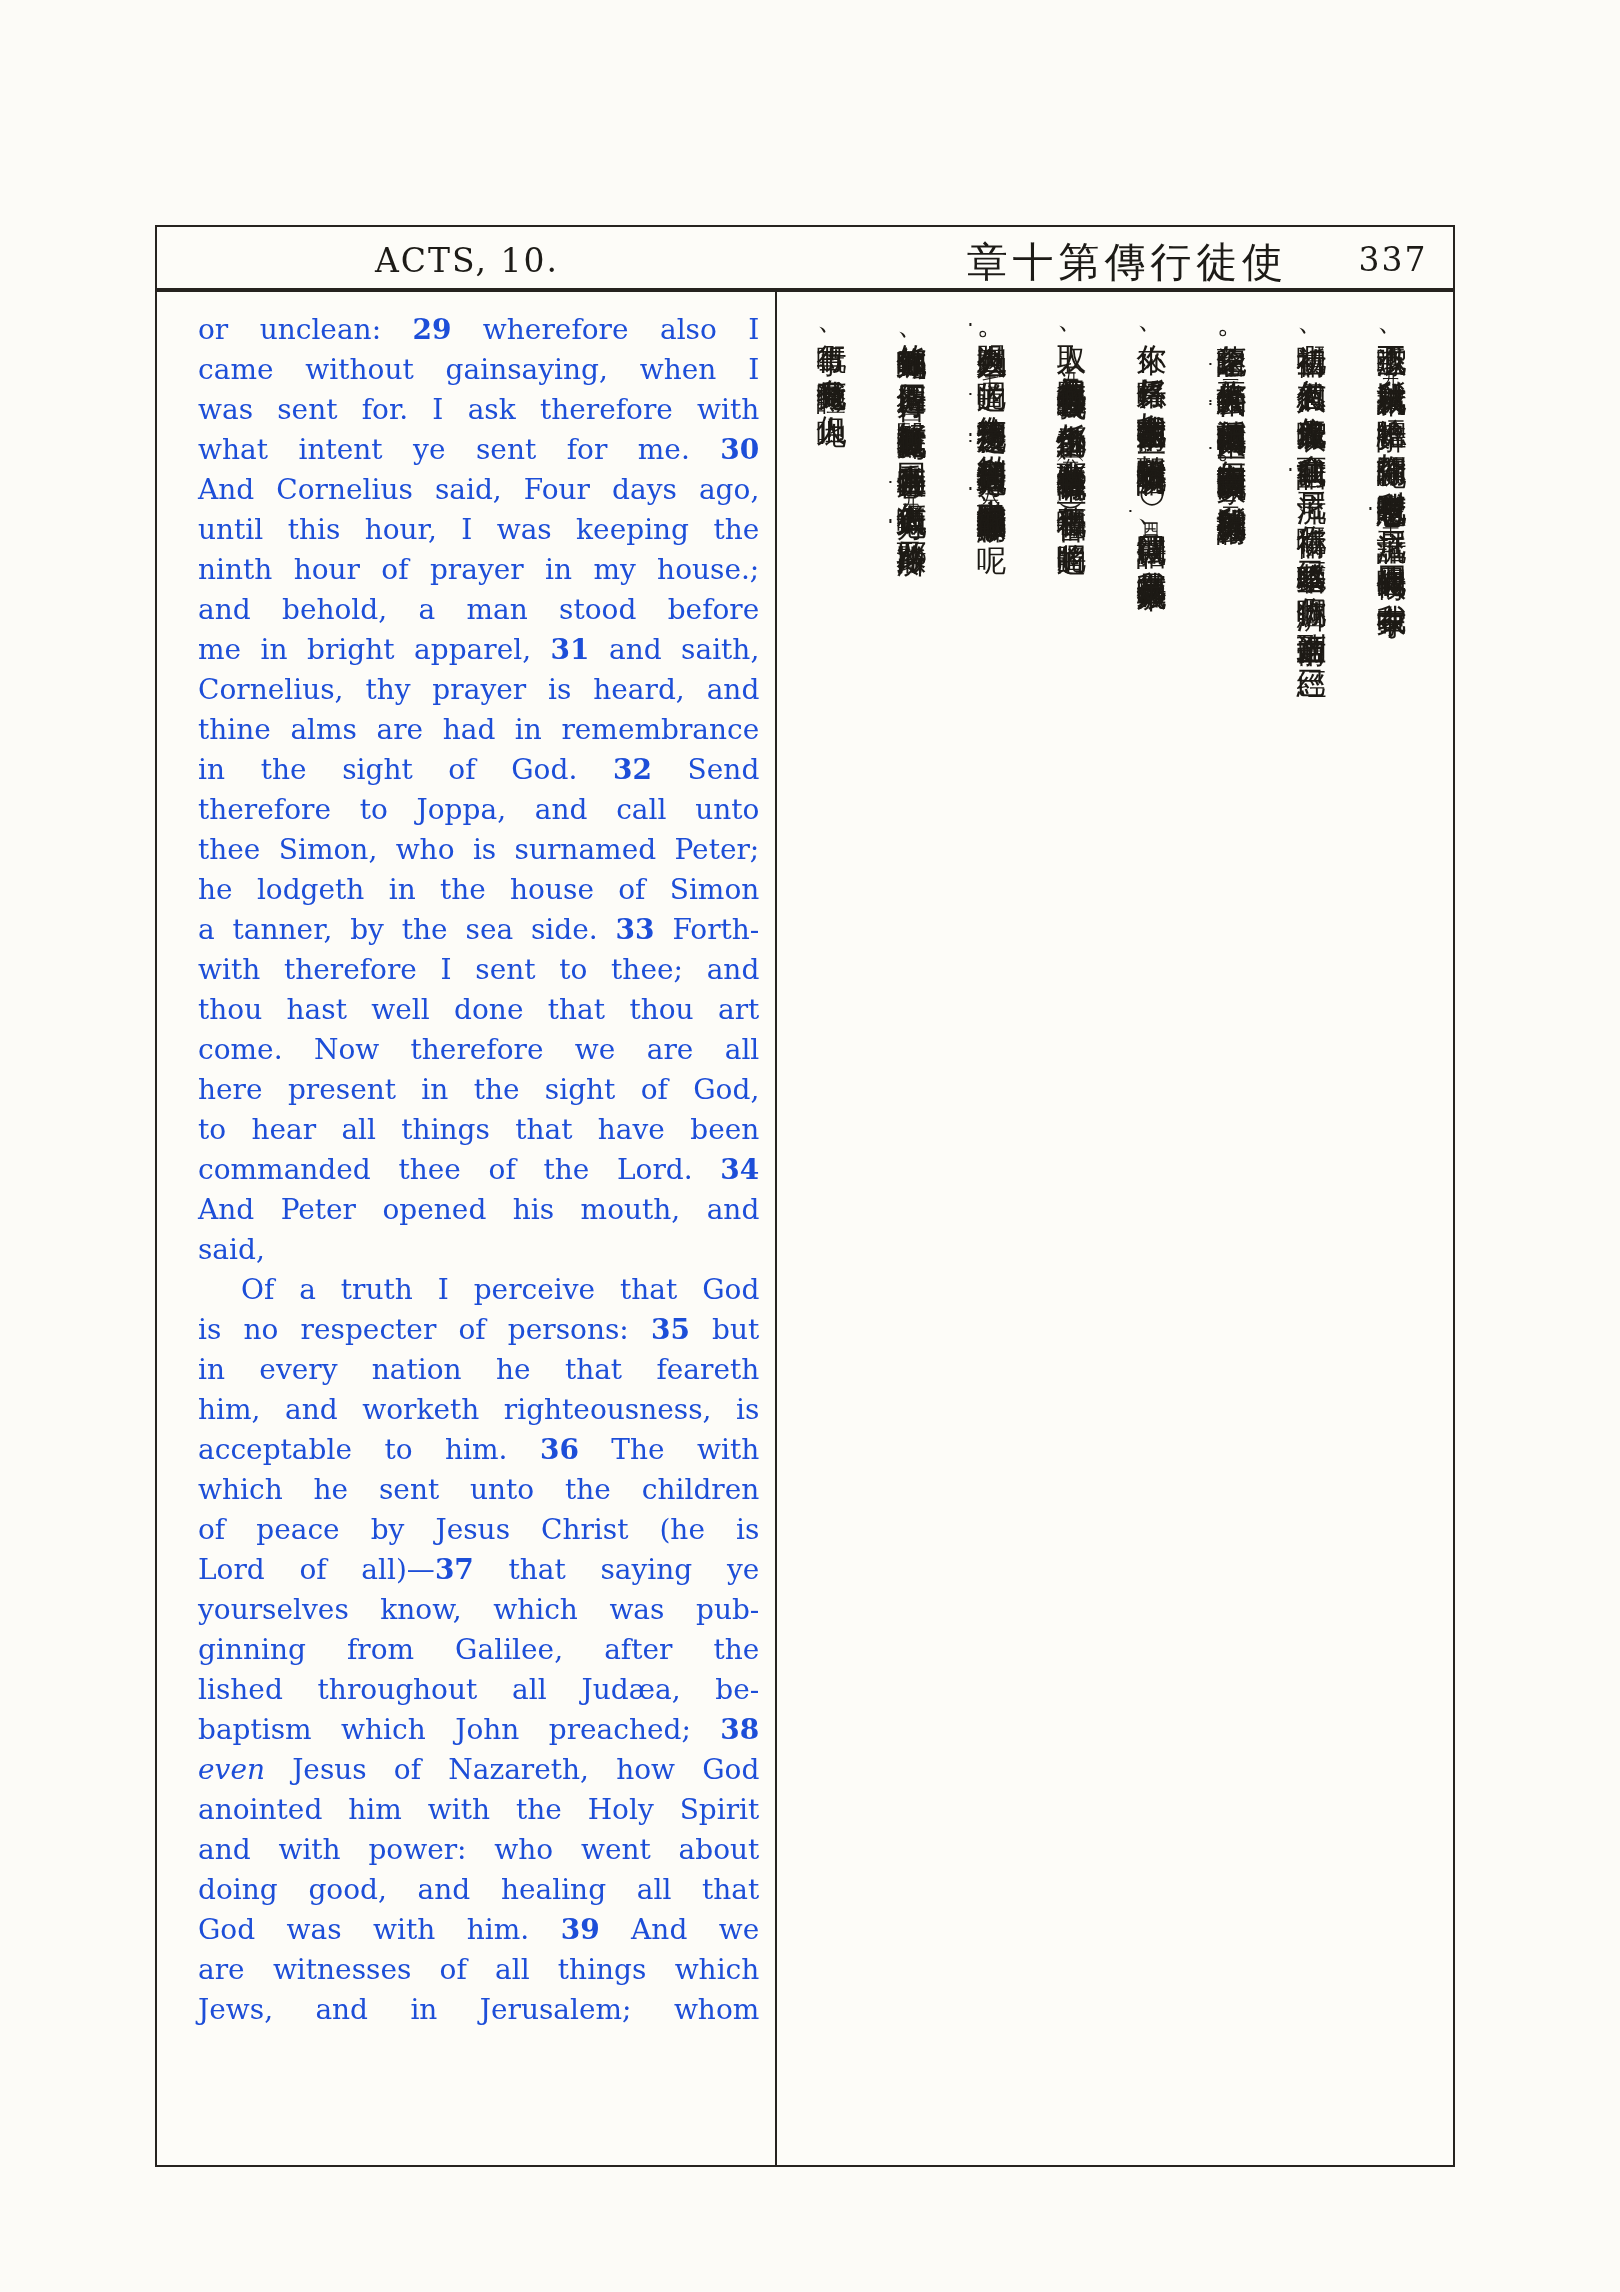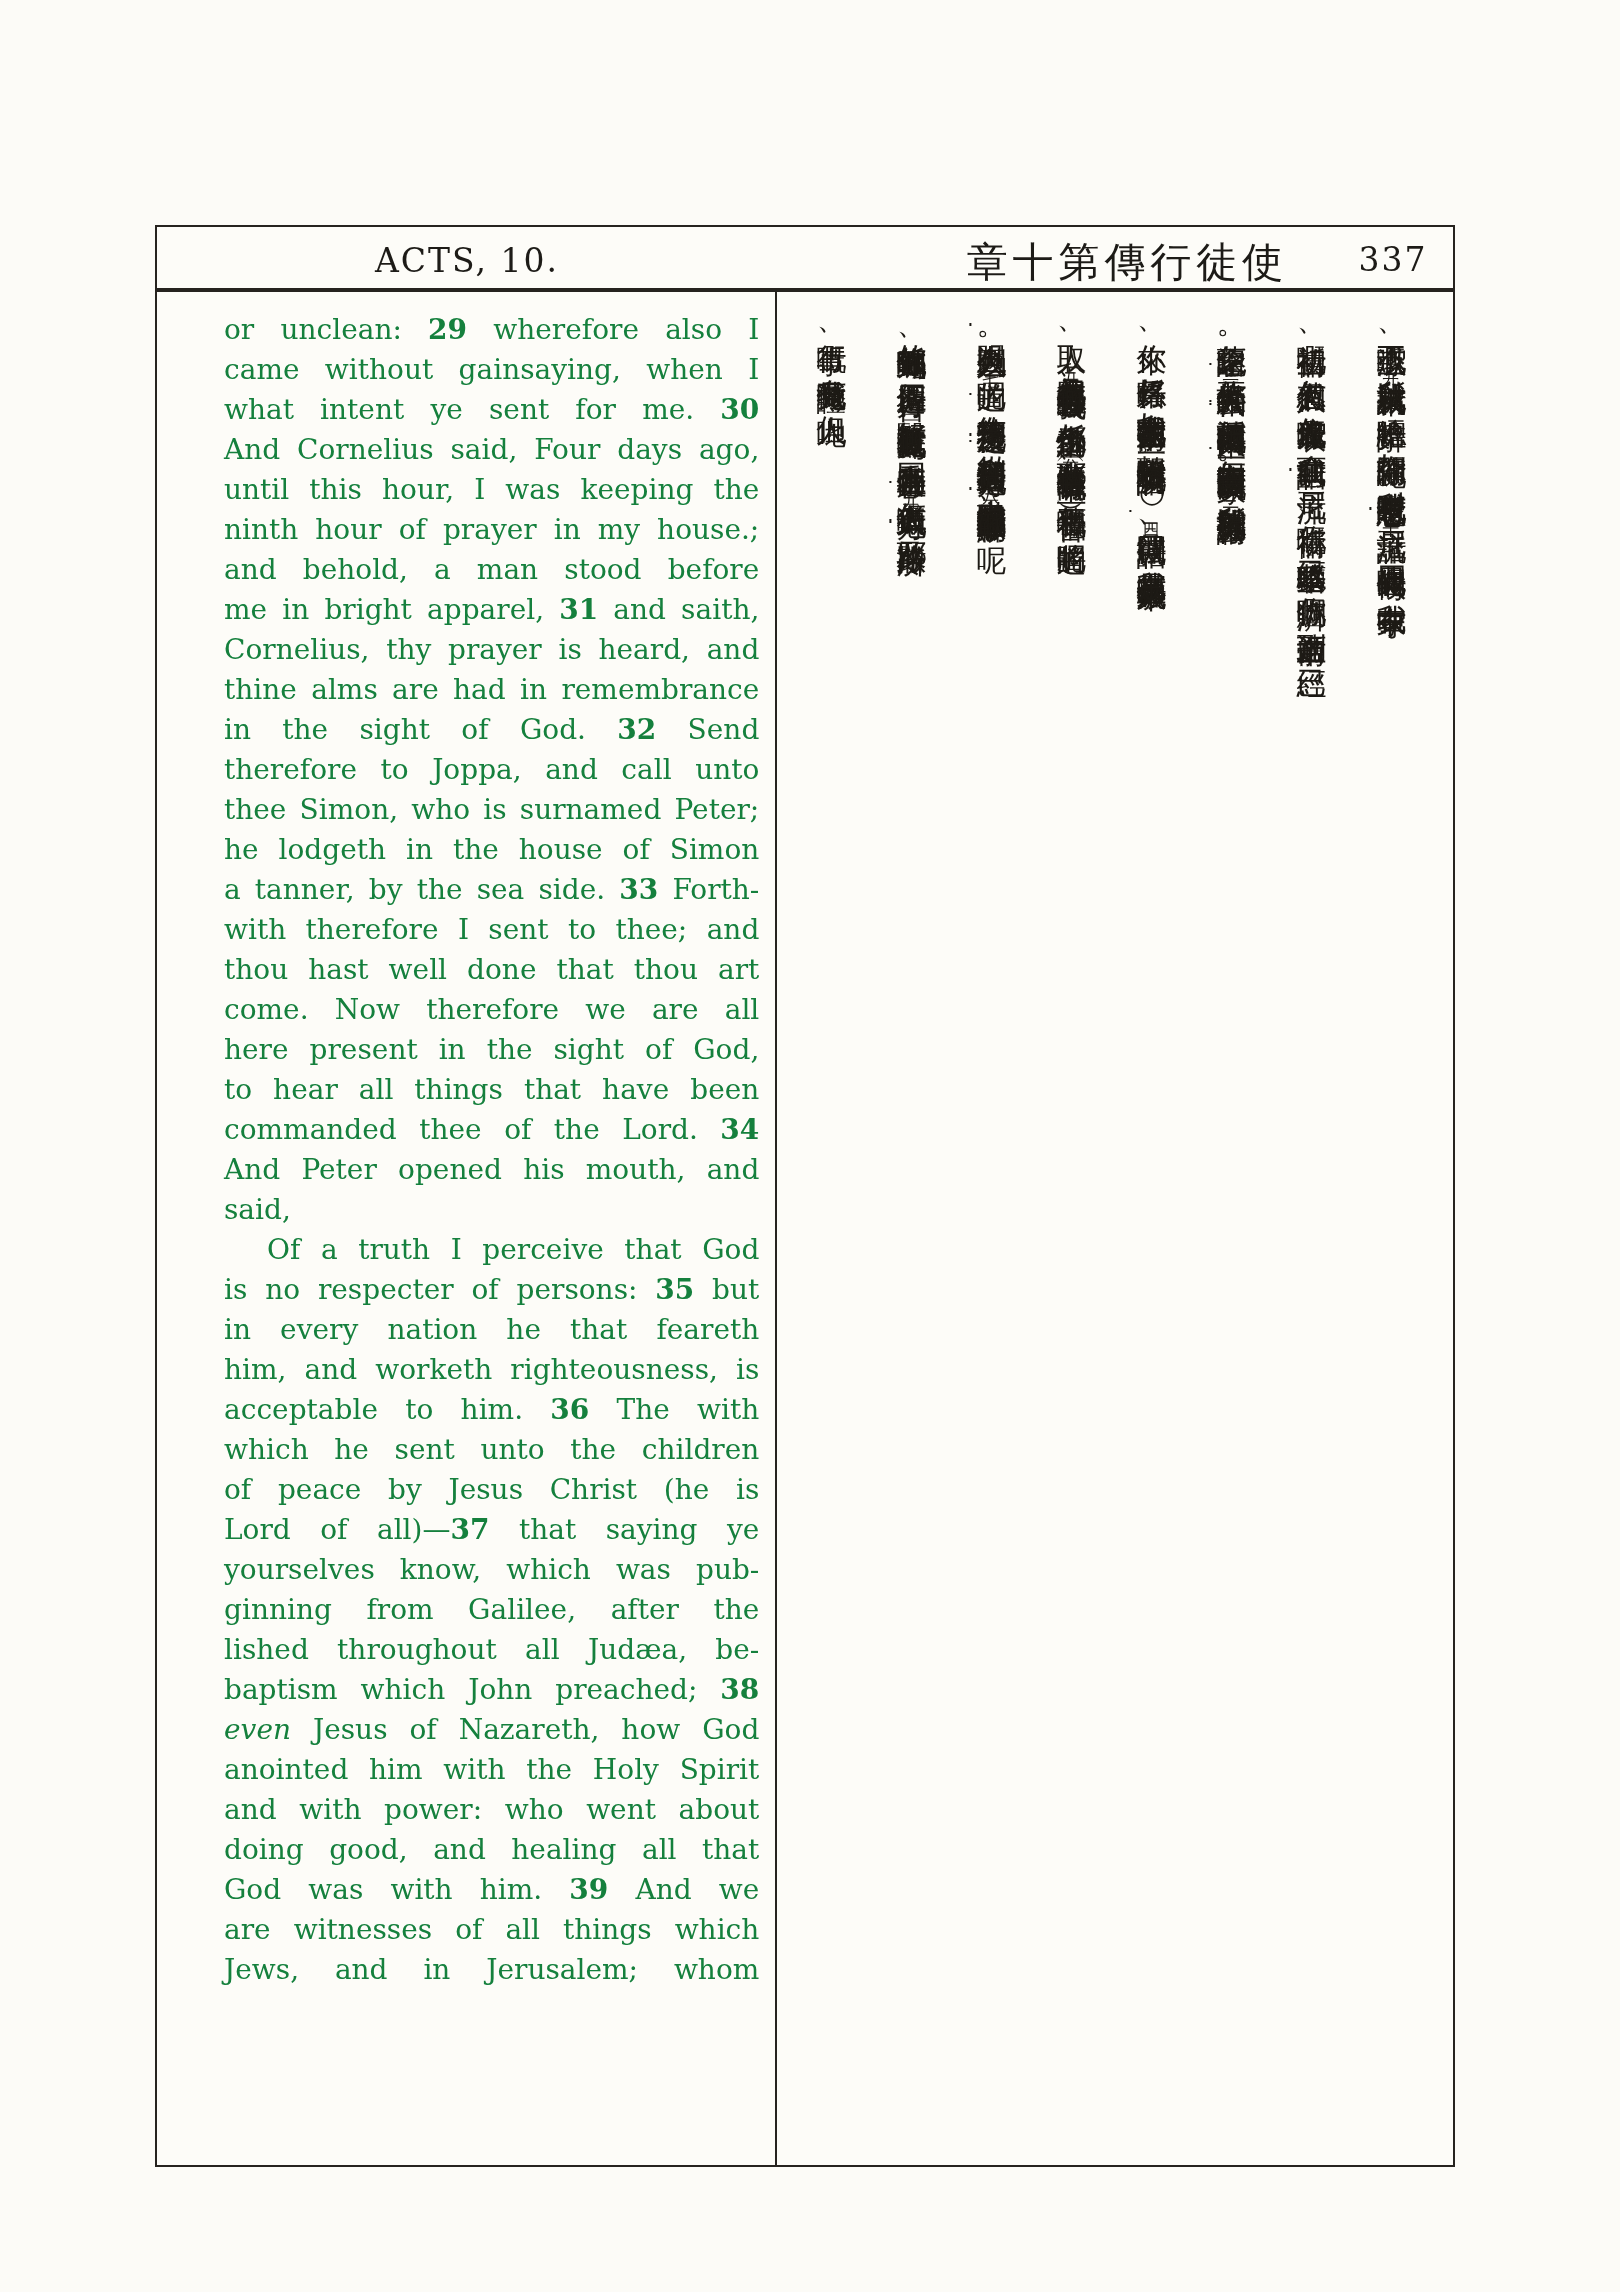--- a/index.html
+++ b/index.html
@@ -14,21 +14,21 @@
           font-size:33px;letter-spacing:2px;white-space:nowrap;}
   .hdr-cn{position:absolute;right:165px;top:7.8px;font-size:41px;letter-spacing:4.9px;
           white-space:nowrap;font-family:"DejaVu Serif", serif;}
   .hdr-num{position:absolute;right:25.5px;top:12.7px;font-size:33px;letter-spacing:2px;}
   .bdy{position:absolute;top:65px;left:0;right:0;bottom:0;}
   .eng{position:absolute;left:0;top:0;bottom:0;width:620px;
        border-right:2.9px solid #26231f;box-sizing:border-box;
        padding:17.6px 15.7px 0 41px;}
   .para{margin:0;}
   .eline{font-size:28px;line-height:40px;text-align:justify;text-align-last:justify;
-         color:#15803d;margin-left:26px;}
+         color:#1d4ed8;}
   .eline.nj{text-align-last:left;}
   .eline.ind{text-indent:43px;}
   .vnum{font-weight:bold;}
   .ital{font-style:italic;}
   .chn{position:absolute;left:623px;top:0;right:0;bottom:0;
        padding:29px 21.6px 13.7px 7.8px;box-sizing:border-box;}
   .cn-text{writing-mode:vertical-rl;height:100%;width:100%;
            font-size:30px;line-height:80px;letter-spacing:1px;color:#1d1a15;}
   .cn-col{display:block;}
   .vn{font-size:16.7px;letter-spacing:0;line-height:inherit;}
@@ -44,20 +44,21 @@
       <div class="hdr-en">ACTS, 10.</div>
       <div class="hdr-cn">章十第傳行徒使</div>
       <div class="hdr-num">337</div>
     </div>
 
     <div class="bdy">
       <div class="eng">
           <div class="para">
             <div class="eline"><span>or unclean: </span><span class="vnum">29</span><span> wherefore also I</span></div>
             <div class="eline"><span>came without gainsaying, when I</span></div>
+            <div class="eline"><span>was sent for. I ask therefore with</span></div>
             <div class="eline"><span>what intent ye sent for me. </span><span class="vnum">30</span></div>
             <div class="eline"><span>And Cornelius said, Four days ago,</span></div>
             <div class="eline"><span>until this hour, I was keeping the</span></div>
             <div class="eline"><span>ninth hour of prayer in my house.;</span></div>
             <div class="eline"><span>and behold, a man stood before</span></div>
             <div class="eline"><span>me in bright apparel, </span><span class="vnum">31</span><span> and saith,</span></div>
             <div class="eline"><span>Cornelius, thy prayer is heard, and</span></div>
             <div class="eline"><span>thine alms are had in remembrance</span></div>
             <div class="eline"><span>in the sight of God. </span><span class="vnum">32</span><span> Send</span></div>
             <div class="eline"><span>therefore to Joppa, and call unto</span></div>

